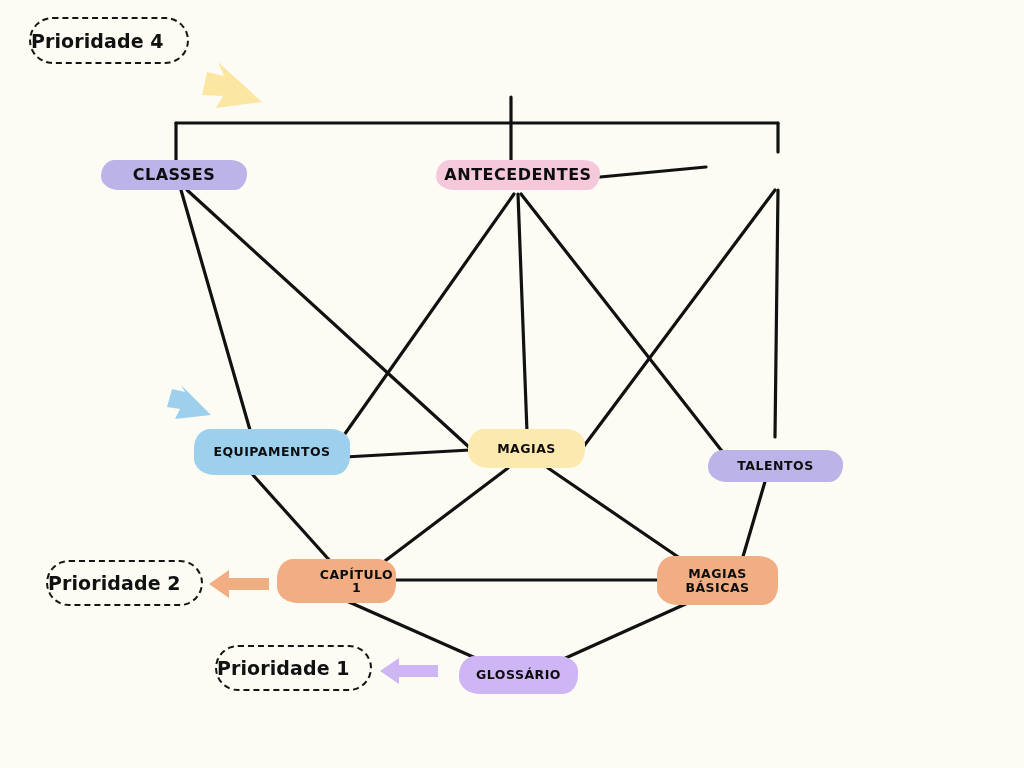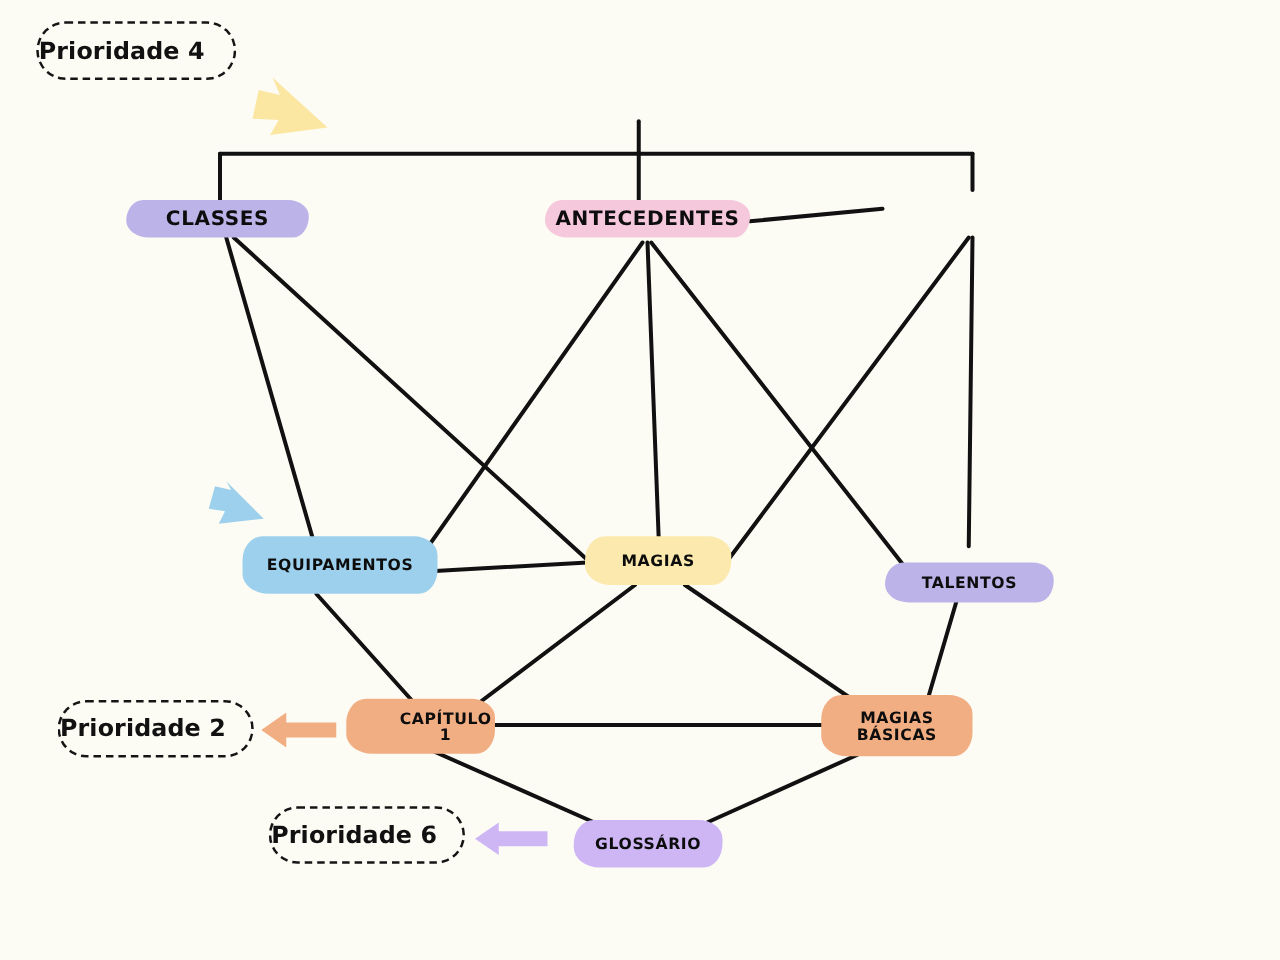--- a/index.html
+++ b/index.html
@@ -152,19 +152,19 @@
   </svg>
 
   <div class="priority" style="left:46px; top:560px; width:157px; height:46px;">
     <span>Prioridade 2</span>
   </div>
   <svg class="arrow" style="left:209px; top:566px;" width="62" height="36" viewBox="0 0 62 36">
     <path d="M0,18 L20,4 L20,12 L60,12 L60,24 L20,24 L20,32 Z" fill="#f2ae83"></path>
   </svg>
 
   <div class="priority" style="left:215px; top:645px; width:157px; height:46px;">
-    <span>Prioridade 6</span>
+    <span>Prioridade 1</span>
   </div>
   <svg class="arrow" style="left:380px; top:654px;" width="60" height="34" viewBox="0 0 60 34">
     <path d="M0,17 L19,4 L19,11 L58,11 L58,23 L19,23 L19,30 Z" fill="#ceb6f5"></path>
   </svg>
 
 </div>
 
 </body></html>

